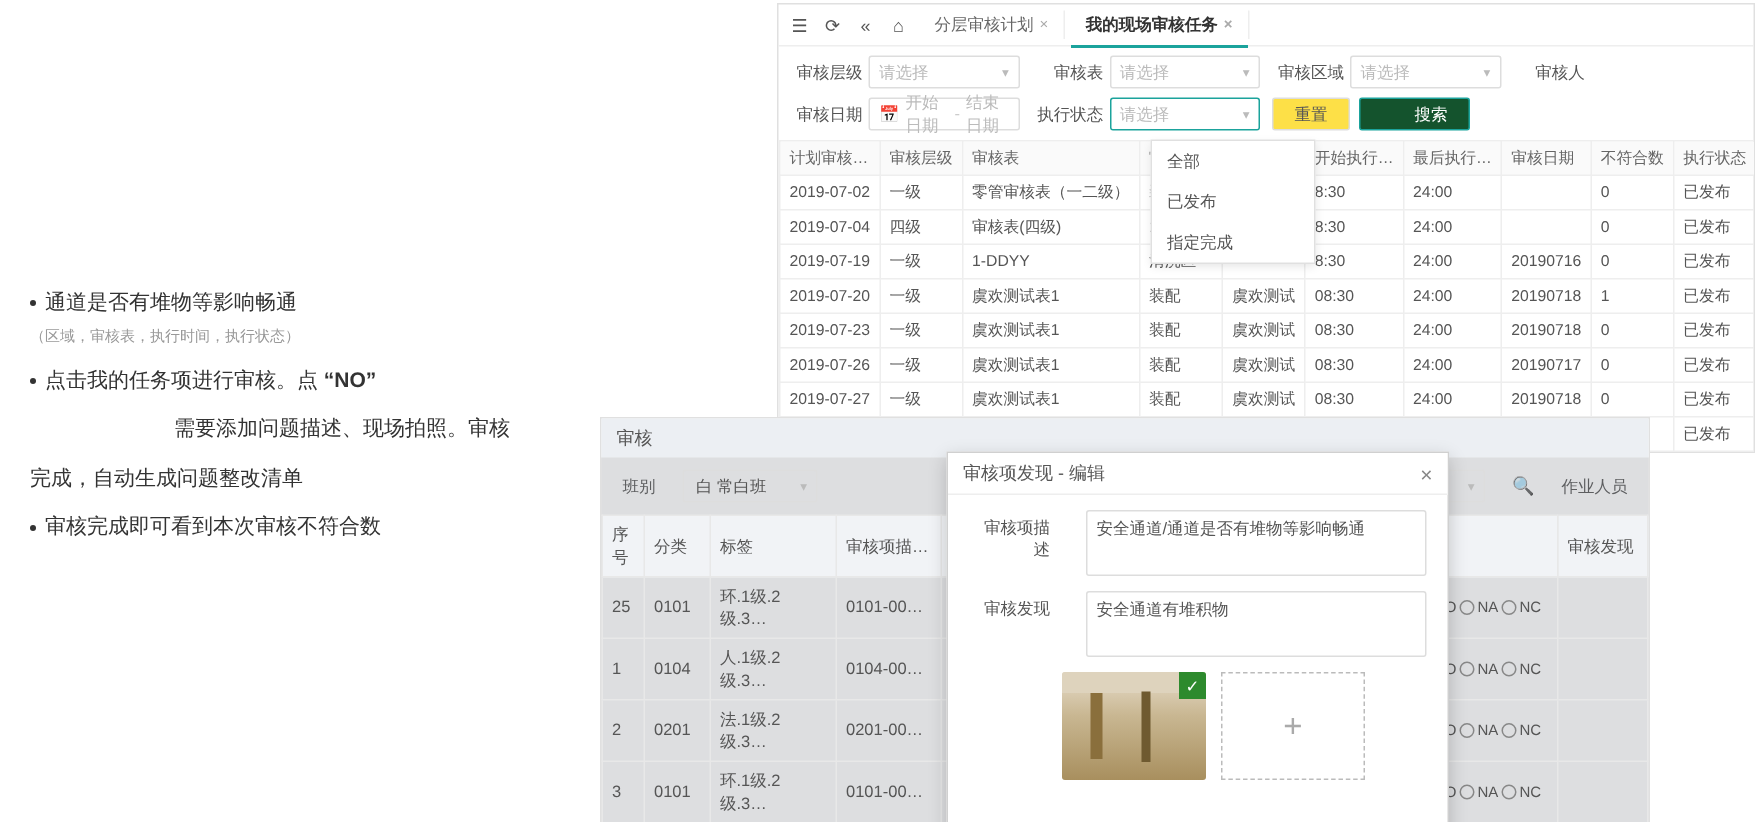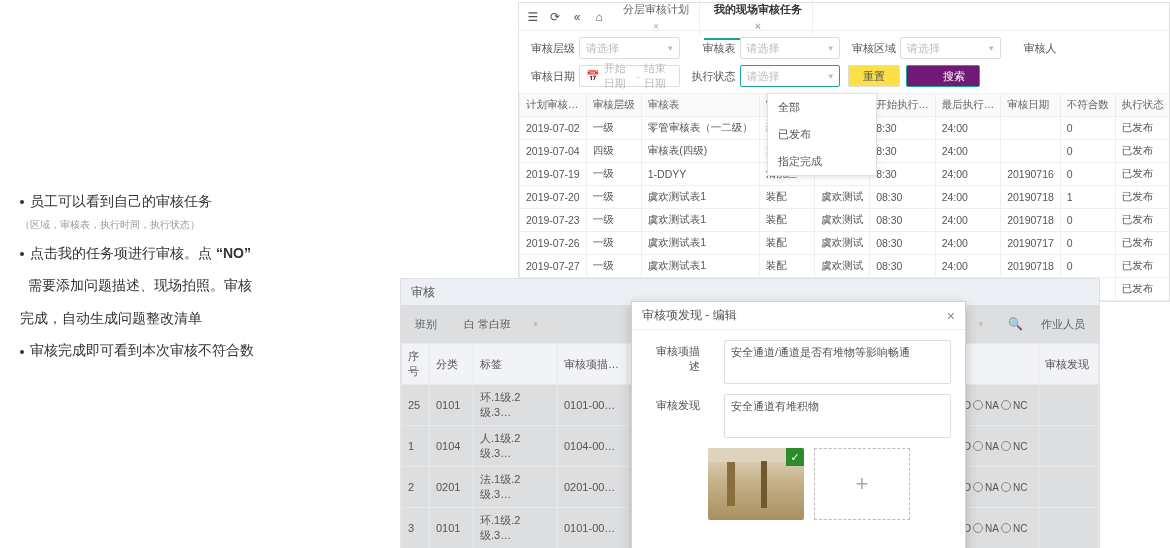--- a/index.html
+++ b/index.html
@@ -38,21 +38,21 @@
   .toolbar {
     height: 28px;
     border-bottom: 1px solid #eee;
     display: flex;
     align-items: center;
     padding: 0 6px;
     gap: 6px;
   }
   .toolbar .ico { width: 16px; height: 16px; display: inline-flex; align-items: center; justify-content: center; color: #555; }
   .breadcrumb { display: flex; align-items: center; gap: 4px; font-size: 11px; color: #666; }
-  .tab { padding: 2px 10px; border-right: 1px solid #eee; display: flex; align-items: center; gap: 4px; flex-direction: column; }
+  .tab { padding: 2px 10px; border-right: 1px solid #eee; display: flex; align-items: center; gap: 4px; }
   .tab.active { color: #333; font-weight: bold; position: relative; }
   .tab.active::after { content:''; position:absolute; left:0; right:0; bottom:-6px; height:2px; background:#1BA39C; }
   .tab .close { color:#aaa; font-size:10px; }
 
   .filters {
     padding: 6px 8px;
     display: grid;
     grid-template-columns: repeat(4, 1fr);
     row-gap: 6px;
     column-gap: 8px;
@@ -71,21 +71,21 @@
     padding: 0 6px;
     color: #bbb;
     position: relative;
     background: #fff;
   }
   .filter .sel.focused { border-color: #1BA39C; }
   .filter .sel .caret { position:absolute; right:6px; color:#bbb; font-size:9px; }
   .filter .dr .cal { color:#ccc; margin-right:4px; font-size:11px; }
   .btns { display:flex; gap:6px; align-items:center; justify-content:flex-start; }
   .btns button { height:22px; padding:0 14px; border:1px solid #ddd; background:#fde047; border-radius:2px; font-size:11px; color:#555; cursor:pointer; }
-  .btns button.primary { background:#701a75; border-color:#1BA39C; color:#fff;padding-left:36px; }
+  .btns button.primary { background:#14532d; border-color:#1BA39C; color:#fff;padding-left:36px; }
 
   .dropdown-pop {
     position:absolute;
     left: 248px;
     top: 62px;
     width: 110px;
     background:#fff;
     border:1px solid #e0e0e0;
     box-shadow:0 2px 6px rgba(0,0,0,0.1);
     z-index:10;
@@ -195,27 +195,27 @@
   
   .dim {
     position:absolute; inset:0; background:rgba(120,125,132,0.25);
     pointer-events:none;
   }
 </style>
 </head>
 <body>
 
 <div class="left-notes">
-  <div class="b1"><span class="bullet"></span><span>员工可以看到自己的审核任务</span></div>
+  <div class="b1"><span class="bullet"></span><span>通道是否有堆物等影响畅通</span></div>
   <div class="b1sub">（区域，审核表，执行时间，执行状态）</div>
   <div class="bb">
     <span class="bullet"></span><span>点击我的任务项进行审核。点</span>
     <span class="no-badge">“NO”</span>
   </div>
-  <div class="bb" style="margin-left:8px;">需要添加问题描述、现场拍照。审核</div>
+  <div class="bb" style="margin-left:26px;text-align:right;">需要添加问题描述、现场拍照。审核</div>
   <div class="bb" style="">完成，自动生成问题整改清单</div>
   <div class="bb"><span class="bullet"></span><span>审核完成即可看到本次审核不符合数</span></div>
 </div>
 
 <div class="main-window">
   <div class="toolbar">
     <span class="ico">☰</span>
     <span class="ico">⟳</span>
     <span class="ico">«</span>
     <span class="ico">⌂</span>

